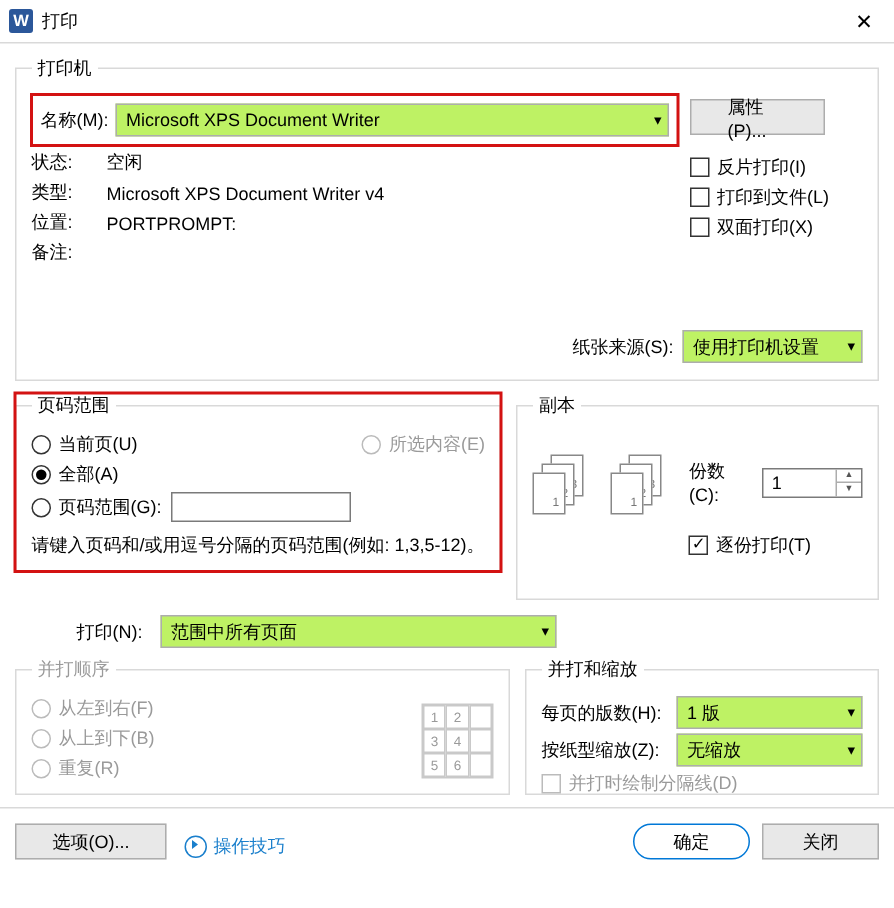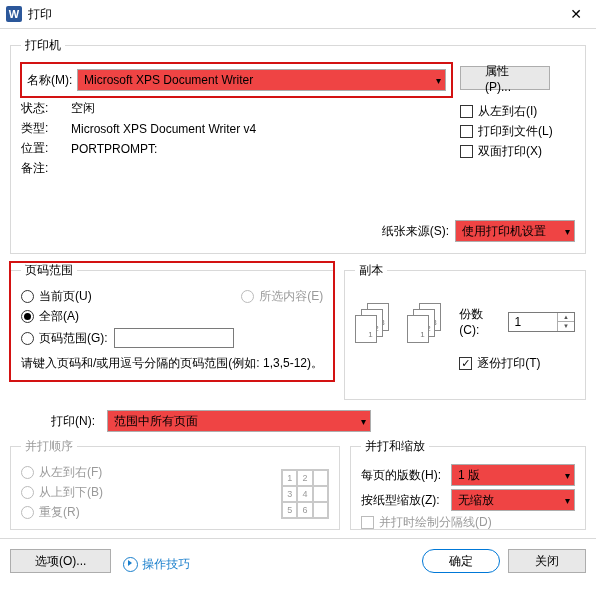--- a/index.html
+++ b/index.html
@@ -58,21 +58,21 @@
     display: flex;
     align-items: center;
     margin: 3px 0;
   }
   .lbl {
     width: 50px;
   }
   .select, .combo {
     height: 22px;
     border: 1px solid #adadad;
-    background: #ef4444;
+    background: #bef264;
     display: flex;
     align-items: center;
     padding: 0 18px 0 6px;
     position: relative;
     box-sizing: border-box;
   }
   .select::after, .combo::after {
     content: "▾";
     position: absolute;
     right: 4px;
@@ -261,21 +261,21 @@
           <div>PORTPROMPT:</div>
         </div>
         <div class="row">
           <div class="lbl">备注:</div>
         </div>
       </div>
       <div style="width:115px;">
         <div class="btn" style="width:90px;margin:6px 0 10px auto;">属性(P)...</div>
         <div class="row">
             <span class="chk"></span>
-            <span>从左到右(I)</span>
+            <span>反片打印(I)</span>
           </div>
         <div class="row">
             <span class="chk"></span>
             <span>打印到文件(L)</span>
           </div>
         <div class="row">
             <span class="chk"></span>
             <span>双面打印(X)</span>
           </div>
       </div>

